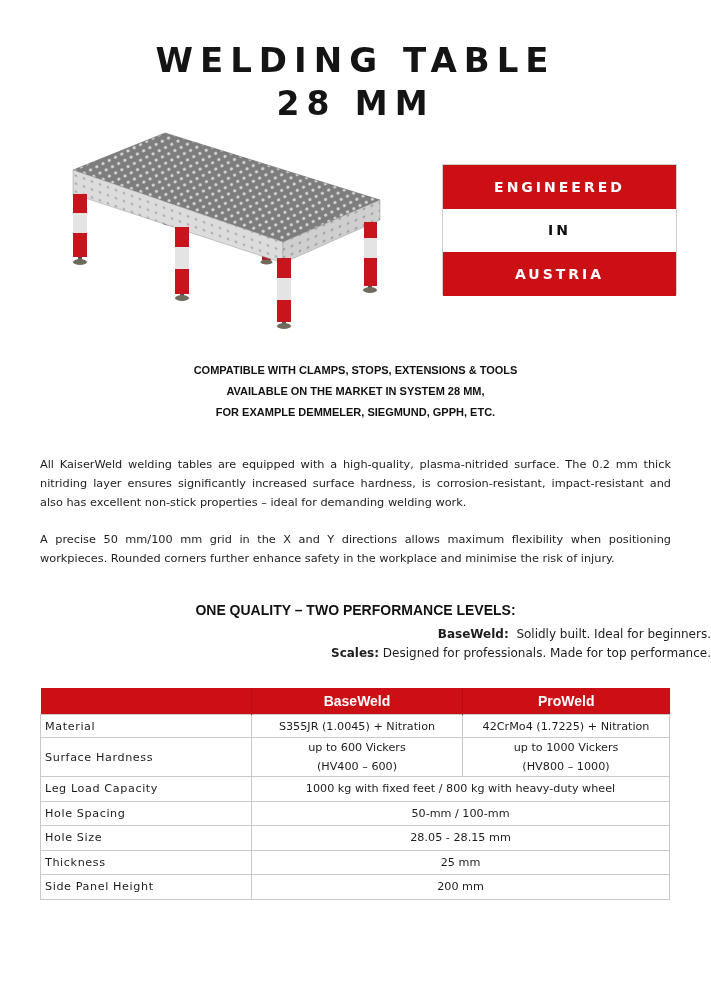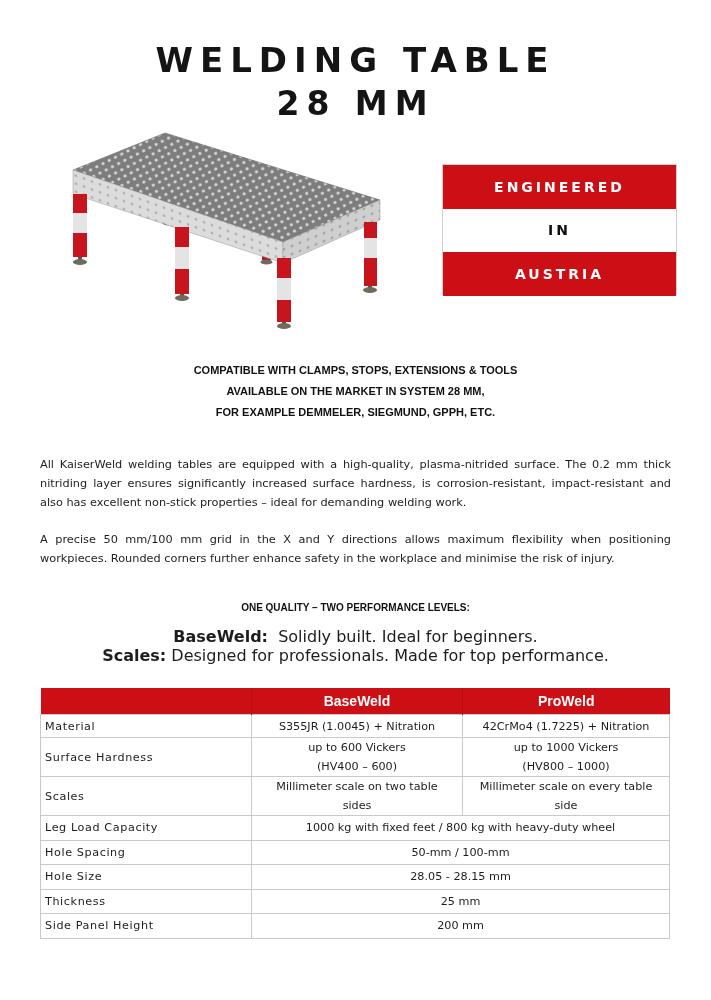--- a/index.html
+++ b/index.html
@@ -14,22 +14,22 @@
   .badge .band { height: 43.66px; display: flex; align-items: center; justify-content: center; font-family: "DejaVu Sans", sans-serif; font-weight: bold; font-size: 14px; letter-spacing: 3px; }
   .badge .red { background: #cc0e15; color: #ffffff; }
   .badge .white { background: #ffffff; color: #111111; }
 
   .compat { position: absolute; left: 0; top: 360px; width: 711px; text-align: center; font-family: "Liberation Sans", sans-serif; font-weight: bold; font-size: 11px; line-height: 21px; color: #111; }
 
   .para { position: absolute; left: 40px; width: 631px; font-family: "DejaVu Sans", sans-serif; font-size: 11.3px; line-height: 19px; text-align: justify; color: #1d1d1d; }
   .para.p1 { top: 455px; }
   .para.p2 { top: 530px; }
 
-  .levels-title { position: absolute; left: 0; top: 602px; width: 711px; text-align: center; font-family: "Liberation Sans", sans-serif; font-weight: bold; font-size: 10px; color: #111; }
-  .level-line { position: absolute; left: 0; width: 711px; text-align: center; font-family: "DejaVu Sans", sans-serif; font-size: 16px; color: #1d1d1d; }
+  .levels-title { position: absolute; left: 0; top: 602px; width: 711px; text-align: center; font-family: "Liberation Sans", sans-serif; font-weight: bold; font-size: 14px; color: #111; }
+  .level-line { position: absolute; left: 0; width: 711px; text-align: right; font-family: "DejaVu Sans", sans-serif; font-size: 12px; color: #1d1d1d; }
   .level-line b { font-weight: bold; }
   .level-line.a { top: 627px; }
   .level-line.b { top: 646px; }
 
   table.spec { position: absolute; left: 40px; top: 688px; width: 630px; border-collapse: collapse; font-family: "DejaVu Sans", sans-serif; font-size: 11.2px; color: #1d1d1d; }
   table.spec th { background: #cc0e15; color: #fff; font-family: "Liberation Sans", sans-serif; font-weight: bold; font-size: 14px; height: 26px; padding: 0; border-right: 1px solid #b80c12; text-align: center; }
   table.spec th:last-child { border-right: none; }
   table.spec td { border: 1px solid #c9c9c9; padding: 0 4px; line-height: 19px; }
   table.spec td.label { text-align: left; letter-spacing: 0.6px; width: 202px; }
   table.spec td.val { text-align: center; }
@@ -142,31 +142,20 @@
       <td class="label">Surface Hardness</td>
       <td class="val">
         <div>up to 600 Vickers</div>
         <div>(HV400 – 600)</div>
       </td>
       <td class="val">
         <div>up to 1000 Vickers</div>
         <div>(HV800 – 1000)</div>
       </td>
     </tr>
-    <tr class="r2">
-      <td class="label">Scales</td>
-      <td class="val">
-        <div>Millimeter scale on two table</div>
-        <div>sides</div>
-      </td>
-      <td class="val">
-        <div>Millimeter scale on every table</div>
-        <div>side</div>
-      </td>
-    </tr>
     <tr class="rs">
       <td class="label">Leg Load Capacity</td>
       <td class="val" colspan="2">1000 kg with fixed feet / 800 kg with heavy-duty wheel</td>
     </tr>
     <tr class="rs">
       <td class="label">Hole Spacing</td>
       <td class="val" colspan="2">50-mm / 100-mm</td>
     </tr>
     <tr class="rs">
       <td class="label">Hole Size</td>

